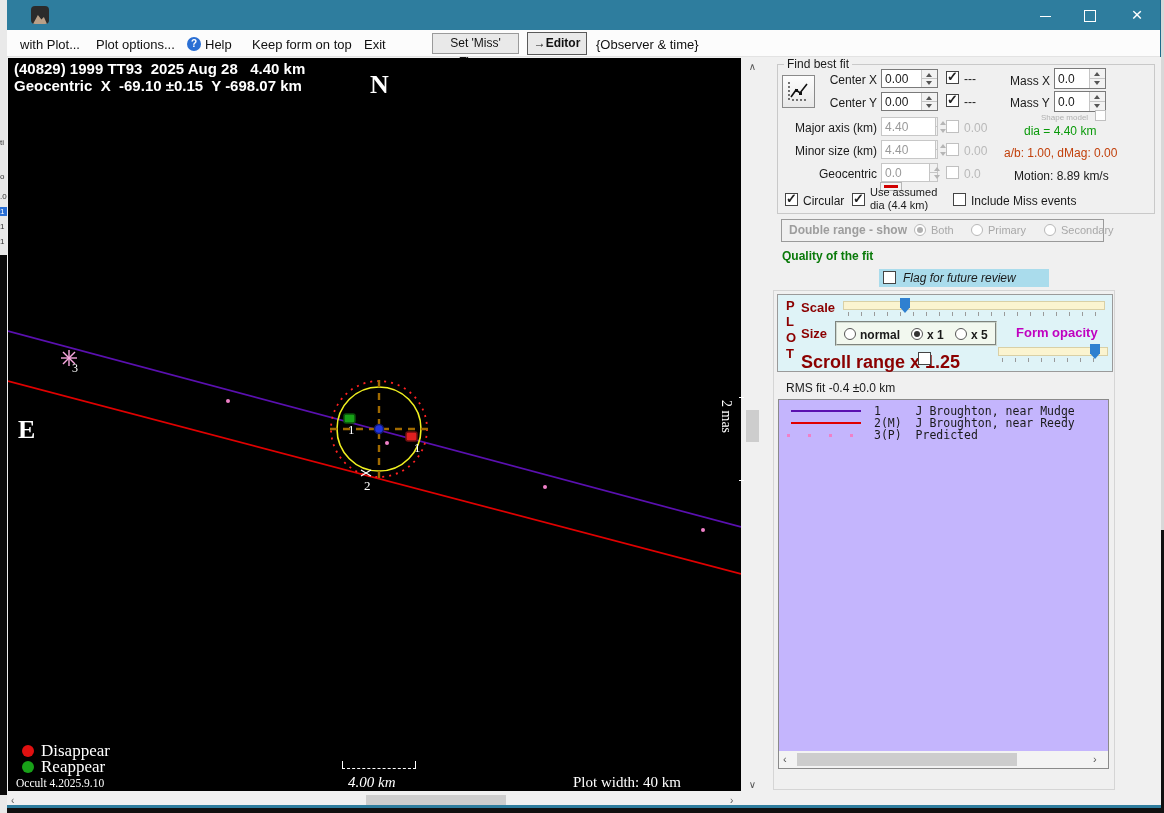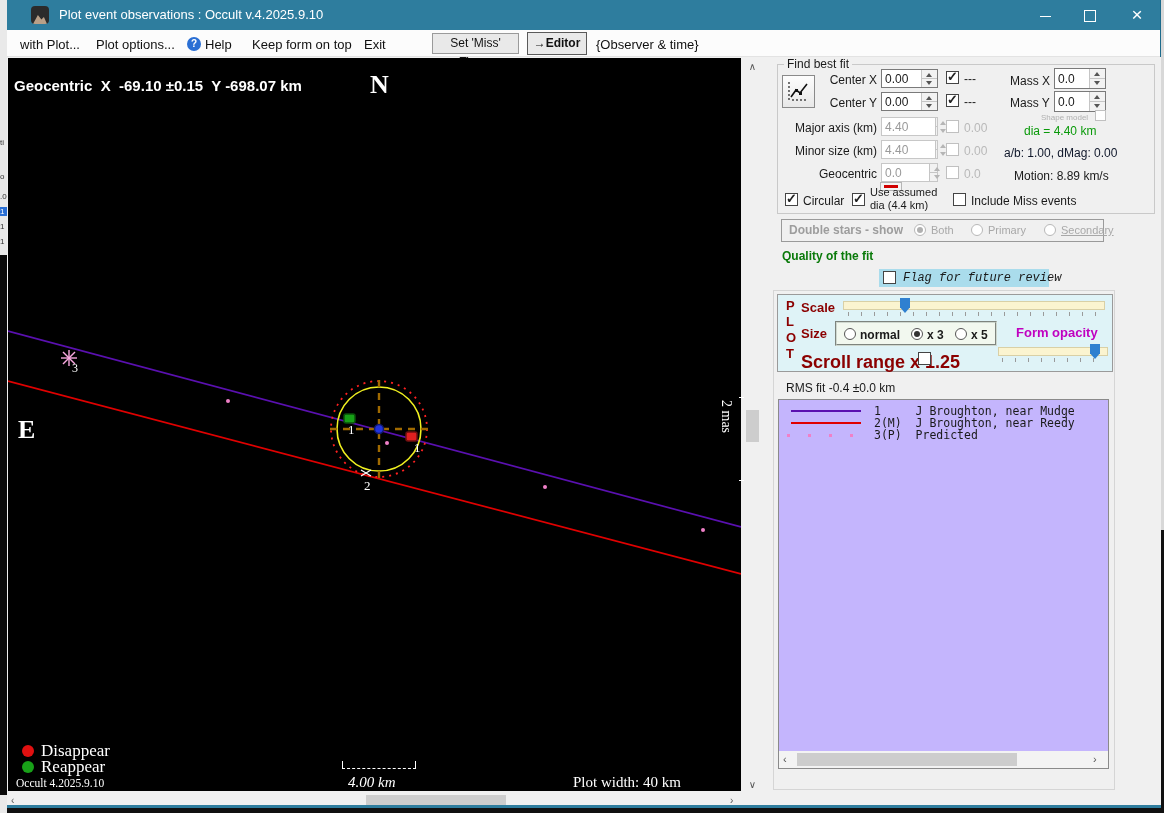--- a/index.html
+++ b/index.html
@@ -82,21 +82,20 @@
   <div class="abs" style="left:0;top:237px;font-size:8px;color:#333;">1</div>
   <div class="abs" style="left:0;top:255px;width:7px;height:540px;background:#0a0a0a;"></div>
 </div>
 
 <div class="abs" style="left:1161px;top:0;width:3px;height:530px;background:#d8d8d8;"></div>
 
 <div class="win">
 
   <div class="titlebar">
     <div class="title-icon"></div>
-    <div class="title-text">Plot event observations : Occult v.4.2025.9.10</div>
     <div class="winbtn" style="left:1021px;"><span class="minline"></span></div>
     <div class="winbtn" style="left:1066px;"><span class="maxbox"></span></div>
     <div class="winbtn" style="left:1113px;font-size:19px;">×</div>
   </div>
 
   <div class="menubar">
     <span class="mitem" style="left:13px;">with Plot...</span>
     <span class="mitem" style="left:89px;">Plot options...</span>
     <span class="helpicon" style="left:180px;">?</span>
     <span class="mitem" style="left:198px;">Help</span>
@@ -142,20 +141,21 @@
       <rect x="336" y="356" width="11" height="9" rx="2" fill="#17a017" stroke="#0a520a" stroke-width="1.5"></rect>
 
       <rect x="398" y="374" width="11" height="9" rx="2" fill="#e02020" stroke="#701010" stroke-width="1.5"></rect>
 
       <g stroke="#ffffff" stroke-width="1.2">
         <line x1="353" y1="412" x2="363" y2="418"></line>
         <line x1="353" y1="418" x2="363" y2="412"></line>
       </g>
     </svg>
 
+    <div class="pw" style="left:6px;top:2px;font-size:15px;font-weight:bold;">(40829) 1999 TT93  2025 Aug 28   4.40 km</div>
     <div class="pw" style="left:6px;top:19px;font-size:15px;font-weight:bold;">Geocentric  X  -69.10 ±0.15  Y -698.07 km</div>
     <div class="pw serif" style="left:362px;top:12px;font-size:26px;font-weight:bold;">N</div>
     <div class="pw serif" style="left:10px;top:357px;font-size:26px;font-weight:bold;">E</div>
     <div class="pw serif" style="left:340px;top:364px;font-size:13px;">1</div>
     <div class="pw serif" style="left:406px;top:382px;font-size:13px;">1</div>
     <div class="pw serif" style="left:356px;top:420px;font-size:13px;">2</div>
     <div class="pw serif" style="left:64px;top:303px;font-size:12px;">3</div>
 
     <div class="abs" style="left:14px;top:687px;width:12px;height:12px;border-radius:50%;background:#e01010;"></div>
     <div class="pw serif" style="left:33px;top:683px;font-size:17px;">Disappear</div>
@@ -266,21 +266,21 @@
     <div class="lbl r" style="left:13px;top:87px;width:100px;">Minor size (km)</div>
     <div class="spin dis" style="left:117px;top:83px;width:57px;">
       <span class="v">4.40</span>
       <span class="btns">
             <span class="u"></span>
             <span class="d"></span>
           </span>
     </div>
     <div class="cb dis" style="left:182px;top:86px;"></div>
     <div class="lbl" style="left:200px;top:87px;color:#b9b9b9;">0.00</div>
-    <div class="lbl" style="left:240px;top:89px;color:#0f172a;">a/b: 1.00, dMag: 0.00</div>
+    <div class="lbl" style="left:240px;top:89px;color:#c2410c;">a/b: 1.00, dMag: 0.00</div>
 
     <div class="lbl r" style="left:13px;top:110px;width:100px;">Geocentric</div>
     <div class="spin dis" style="left:117px;top:106px;width:57px;">
       <span class="v">0.0</span>
       <span class="btns">
             <span class="u"></span>
             <span class="d"></span>
           </span>
     </div>
     <div class="cb dis" style="left:182px;top:109px;"></div>
@@ -293,52 +293,52 @@
 
     <div class="cb ck" style="left:21px;top:136px;"></div>
     <div class="lbl" style="left:39px;top:137px;">Circular</div>
     <div class="cb ck" style="left:88px;top:136px;"></div>
     <div class="lbl" style="left:106px;top:129px;font-size:11px;">Use assumed</div>
     <div class="lbl" style="left:106px;top:142px;font-size:11px;">dia (4.4 km)</div>
     <div class="cb" style="left:189px;top:136px;"></div>
     <div class="lbl" style="left:207px;top:137px;">Include Miss events</div>
 
     <div class="grp" style="left:17px;top:162px;width:323px;height:23px;border-color:#9a9a9a;"></div>
-    <div class="lbl" style="left:25px;top:166px;font-weight:bold;color:#9d9d9d;">Double stars - show</div>
+    <div class="lbl" style="left:25px;top:166px;font-weight:bold;color:#9d9d9d;">Double range - show</div>
     <div class="rad dis sel" style="left:150px;top:167px;"></div>
     <div class="lbl" style="left:167px;top:167px;font-size:11px;color:#a8a8a8;">Both</div>
     <div class="rad dis" style="left:207px;top:167px;"></div>
     <div class="lbl" style="left:224px;top:167px;font-size:11px;color:#a8a8a8;">Primary</div>
     <div class="rad dis" style="left:280px;top:167px;"></div>
-    <div class="lbl" style="left:297px;top:167px;font-size:11px;color:#a8a8a8;text-decoration:underline;">Secondary</div>
+    <div class="lbl" style="left:297px;top:167px;font-size:11px;color:#a8a8a8;">Secondary</div>
 
     <div class="lbl" style="left:18px;top:192px;font-weight:bold;color:#0a7a0a;">Quality of the fit</div>
 
     <div class="abs" style="left:115px;top:212px;width:170px;height:18px;background:#aadcec;">
       <div class="cb" style="left:4px;top:2px;"></div>
-      <div class="lbl" style="left:24px;top:2px;font-style:italic;font-family:Liberation Mono, monospace;">Flag for future review</div>
+      <div class="lbl" style="left:24px;top:2px;font-style:italic;">Flag for future review</div>
     </div>
 
     <div class="abs" style="left:13px;top:237px;width:336px;height:78px;background:#dff3f7;border:1px solid #9a9a9a;box-sizing:border-box;">
       <div class="lbl darkred" style="left:8px;top:3px;font-size:13px;">P</div>
       <div class="lbl darkred" style="left:8px;top:19px;font-size:13px;">L</div>
       <div class="lbl darkred" style="left:8px;top:35px;font-size:13px;">O</div>
       <div class="lbl darkred" style="left:8px;top:51px;font-size:13px;">T</div>
 
       <div class="lbl darkred" style="left:23px;top:5px;font-size:13px;">Scale</div>
       <div class="track" style="left:65px;top:6px;width:262px;height:9px;"></div>
       <div class="ticks" style="left:70px;top:17px;width:253px;"></div>
       <div class="thumb" style="left:122px;top:3px;"></div>
 
       <div class="lbl darkred" style="left:23px;top:31px;font-size:13px;">Size</div>
       <div class="abs" style="left:57px;top:26px;width:162px;height:25px;background:#f2f8ef;border:2px groove #cfd8cf;box-sizing:border-box;">
         <div class="rad" style="left:7px;top:5px;"></div>
         <div class="lbl" style="left:23px;top:5px;font-weight:bold;">normal</div>
         <div class="rad sel" style="left:74px;top:5px;"></div>
-        <div class="lbl" style="left:90px;top:5px;font-weight:bold;">x 3</div>
+        <div class="lbl" style="left:90px;top:5px;font-weight:bold;">x 1</div>
         <div class="rad" style="left:118px;top:5px;"></div>
         <div class="lbl" style="left:134px;top:5px;font-weight:bold;">x 5</div>
       </div>
       <div class="lbl" style="left:238px;top:30px;font-size:13px;font-weight:bold;color:#c000c0;">Form opacity</div>
 
       <div class="lbl darkred" style="left:23px;top:57px;font-size:18px;">Scroll range x 1.25</div>
       <div class="cb" style="left:140px;top:57px;"></div>
 
       <div class="track" style="left:220px;top:52px;width:110px;height:9px;"></div>
       <div class="ticks" style="left:224px;top:63px;width:102px;"></div>

